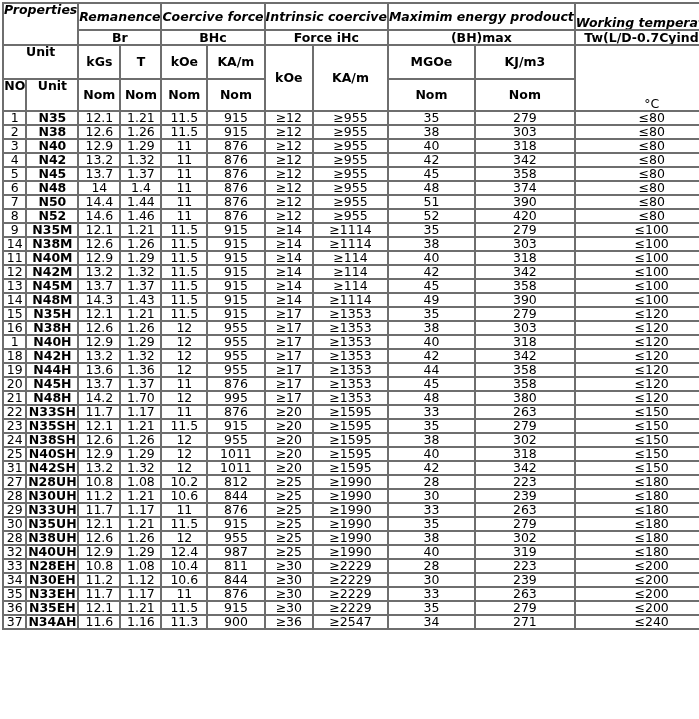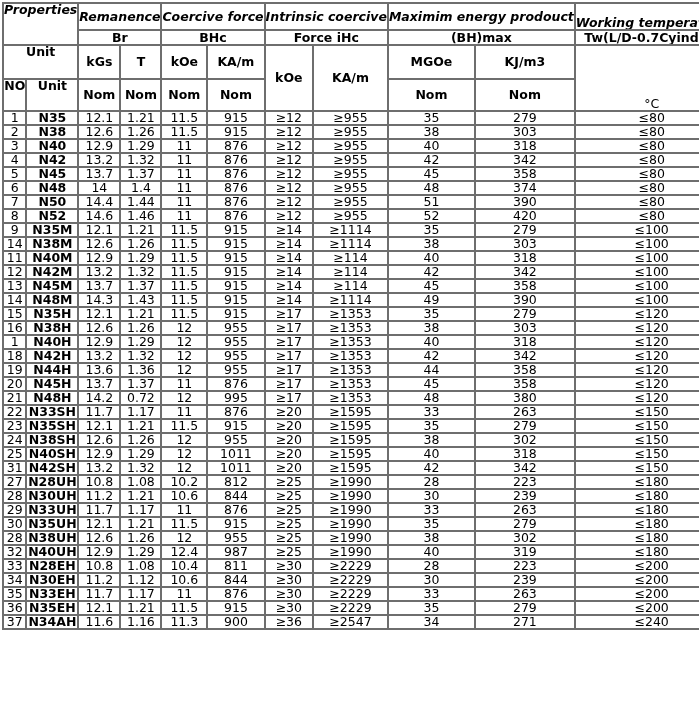--- a/index.html
+++ b/index.html
@@ -346,21 +346,21 @@
         <td>≥17</td>
         <td>≥1353</td>
         <td>45</td>
         <td>358</td>
         <td>≤120</td>
       </tr>
       <tr>
         <td>21</td>
         <td class="grade">N48H</td>
         <td>14.2</td>
-        <td>0.72</td>
+        <td>1.70</td>
         <td>12</td>
         <td>995</td>
         <td>≥17</td>
         <td>≥1353</td>
         <td>48</td>
         <td>380</td>
         <td>≤120</td>
       </tr>
       <tr>
         <td>22</td>

